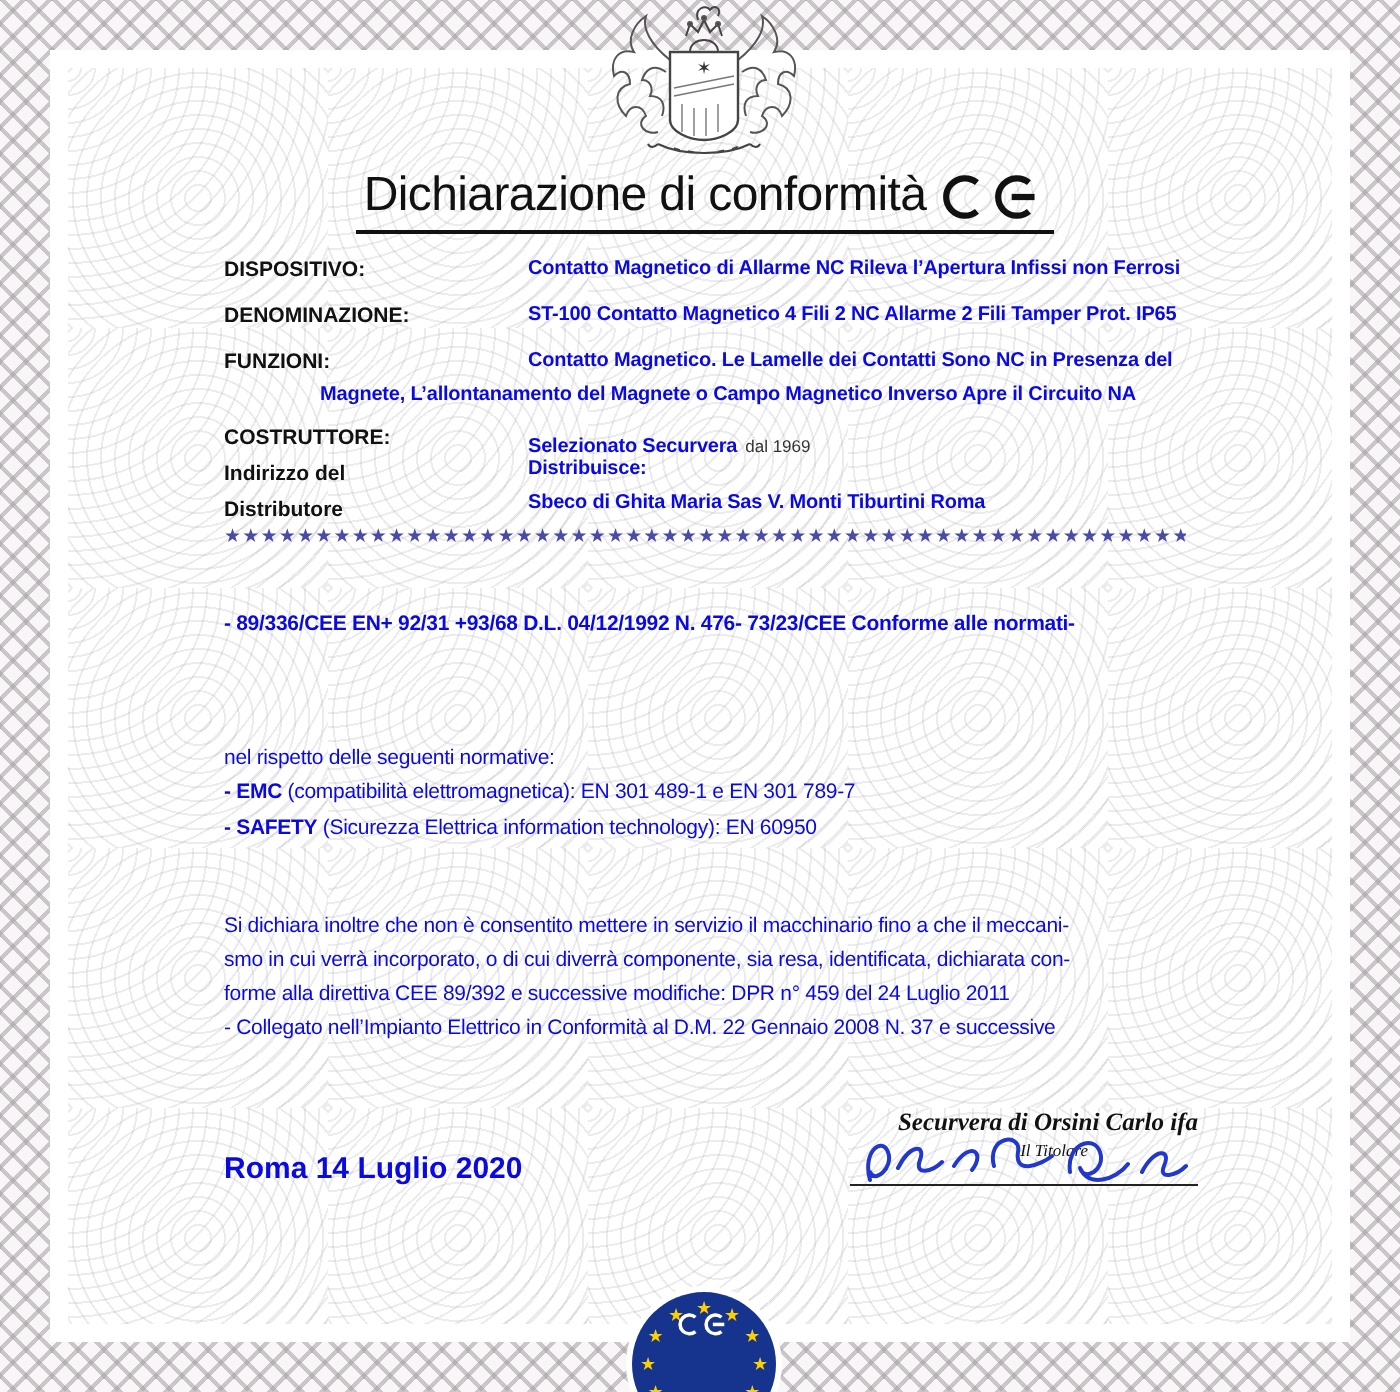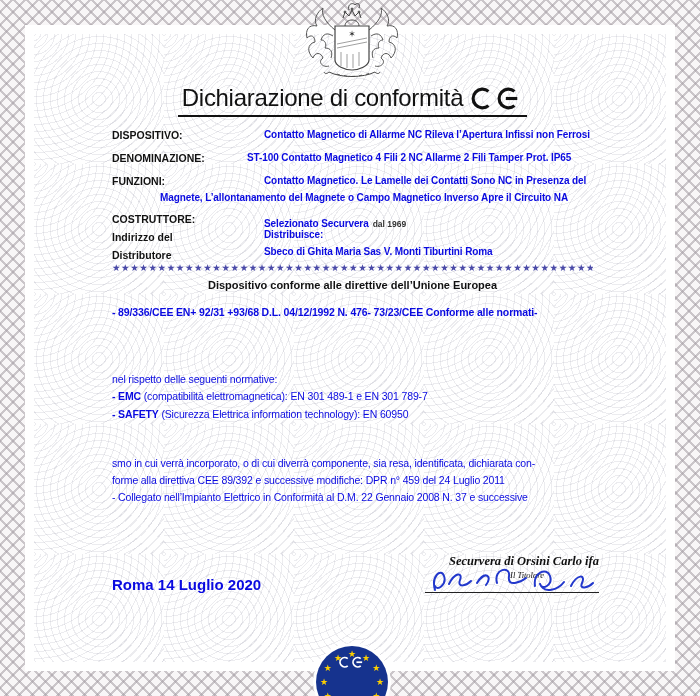--- a/index.html
+++ b/index.html
@@ -16,21 +16,21 @@
       repeating-radial-gradient(circle at 65px 65px, transparent 0 6px, rgba(150,150,168,.18) 6px 7px);
     background-size:130px 130px;}
   .content{position:absolute;left:112px;top:0;width:481px;height:696px;}
   .abs{position:absolute;}
   .title-wrap{left:0;top:84px;width:481px;text-align:center;}
   .title-inner{display:inline-block;border-bottom:2.5px solid #111;padding:0 4px 3px 4px;white-space:nowrap;}
   .title-text{font-size:24px;font-weight:normal;color:#111;letter-spacing:-0.3px;vertical-align:middle;}
   .ce-mark{vertical-align:middle;margin-left:8px;}
   .lbl{font-size:10.5px;font-weight:bold;color:#111;white-space:nowrap;}
   .val{font-size:10px;font-weight:bold;color:#0a0ae0;white-space:nowrap;letter-spacing:-0.1px;margin-left:48px;}
-  .note{font-size:8.5px;font-weight:bold;color:#333;margin-left:4px;}
+  .note{font-size:8.5px;font-weight:normal;color:#333;margin-left:4px;}
   .stars-row{left:0;top:262px;width:481px;font-size:9.5px;color:#4a4aa8;letter-spacing:0.6px;white-space:nowrap;overflow:hidden;}
   .heading{left:0;top:279px;width:481px;text-align:center;font-size:11px;font-weight:bold;color:#111;}
   .para{font-size:10.5px;color:#0a0ae0;letter-spacing:-0.15px;}
   .para div{white-space:nowrap;}
   .p1{left:0;top:303px;line-height:18px;font-weight:bold;}
   .p2{left:0;top:371px;line-height:17.3px;font-weight:normal;}
   .p3{left:0;top:455px;line-height:17px;font-weight:normal;}
   .seg-b{font-weight:bold;}
   .date-line{left:0;top:576px;font-size:15px;font-weight:bold;color:#0a0ae0;white-space:nowrap;}
   .sig-block{right:-6px;top:554px;width:180px;text-align:right;}
@@ -99,53 +99,53 @@
         </svg>
       </span>
     </div>
 
     <div class="abs" style="left:0;top:129px;">
       <span class="lbl abs" style="left:0;top:0;">DISPOSITIVO:</span>
       <span class="val abs" style="left:104px;top:0;">Contatto Magnetico di Allarme NC Rileva l’Apertura Infissi non Ferrosi</span>
     </div>
     <div class="abs" style="left:0;top:152px;">
       <span class="lbl abs" style="left:0;top:0;">DENOMINAZIONE:</span>
-      <span class="val abs" style="left:87px;top:0;">ST-100 Contatto Magnetico 4 Fili 2 NC Allarme 2 Fili Tamper Prot. IP65</span>
+      <span class="val abs" style="left:104px;top:0;">ST-100 Contatto Magnetico 4 Fili 2 NC Allarme 2 Fili Tamper Prot. IP65</span>
     </div>
     <div class="abs" style="left:0;top:175px;">
       <span class="lbl abs" style="left:0;top:0;">FUNZIONI:</span>
       <span class="val abs" style="left:104px;top:0;">Contatto Magnetico. Le Lamelle dei Contatti Sono NC in Presenza del</span>
       <span class="val abs" style="left:0;top:17px;">Magnete, L’allontanamento del Magnete o Campo Magnetico Inverso Apre il Circuito NA</span>
     </div>
     <div class="abs" style="left:0;top:213px;">
       <span class="lbl abs" style="left:0;top:0;">COSTRUTTORE:</span>
       <span class="abs" style="left:104px;top:0;white-space:nowrap;">
         <span class="val">Selezionato Securvera</span><span class="note">dal 1969</span>
       </span>
       <span class="val abs" style="left:104px;top:16px;">Distribuisce:</span>
       <span class="lbl abs" style="left:0;top:18px;">Indirizzo del</span>
       <span class="val abs" style="left:104px;top:33px;">Sbeco di Ghita Maria Sas V. Monti Tiburtini Roma</span>
       <span class="lbl abs" style="left:0;top:36px;">Distributore</span>
     </div>
 
     <div class="abs stars-row">★★★★★★★★★★★★★★★★★★★★★★★★★★★★★★★★★★★★★★★★★★★★★★★★★★★★★★★★★</div>
 
-    <div class="abs heading">Dispositivo conforme alle direttive dell’Unione Europea</div>
 
     <div class="abs para p1">
       <div>- 89/336/CEE EN+ 92/31 +93/68 D.L. 04/12/1992 N. 476- 73/23/CEE Conforme alle normati-</div>
     </div>
 
     <div class="abs para p2">
       <div>nel rispetto delle seguenti normative:</div>
       <div><span class="seg-b">- EMC</span><span> (compatibilità elettromagnetica): EN 301 489-1 e EN 301 789-7</span></div>
       <div><span class="seg-b">- SAFETY</span><span> (Sicurezza Elettrica information technology): EN 60950</span></div>
     </div>
 
     <div class="abs para p3">
+      <div>Si dichiara inoltre che non è consentito mettere in servizio il macchinario fino a che il meccani-</div>
       <div>smo in cui verrà incorporato, o di cui diverrà componente, sia resa, identificata, dichiarata con-</div>
       <div>forme alla direttiva CEE 89/392 e successive modifiche: DPR n° 459 del 24 Luglio 2011</div>
       <div>- Collegato nell’Impianto Elettrico in Conformità al D.M. 22 Gennaio 2008 N. 37 e successive</div>
     </div>
 
     <div class="abs date-line">Roma 14 Luglio 2020</div>
 
     <div class="abs sig-block">
       <div class="sig-name">Securvera di Orsini Carlo ifa</div>
       <div class="sig-role">Il Titolare</div>

